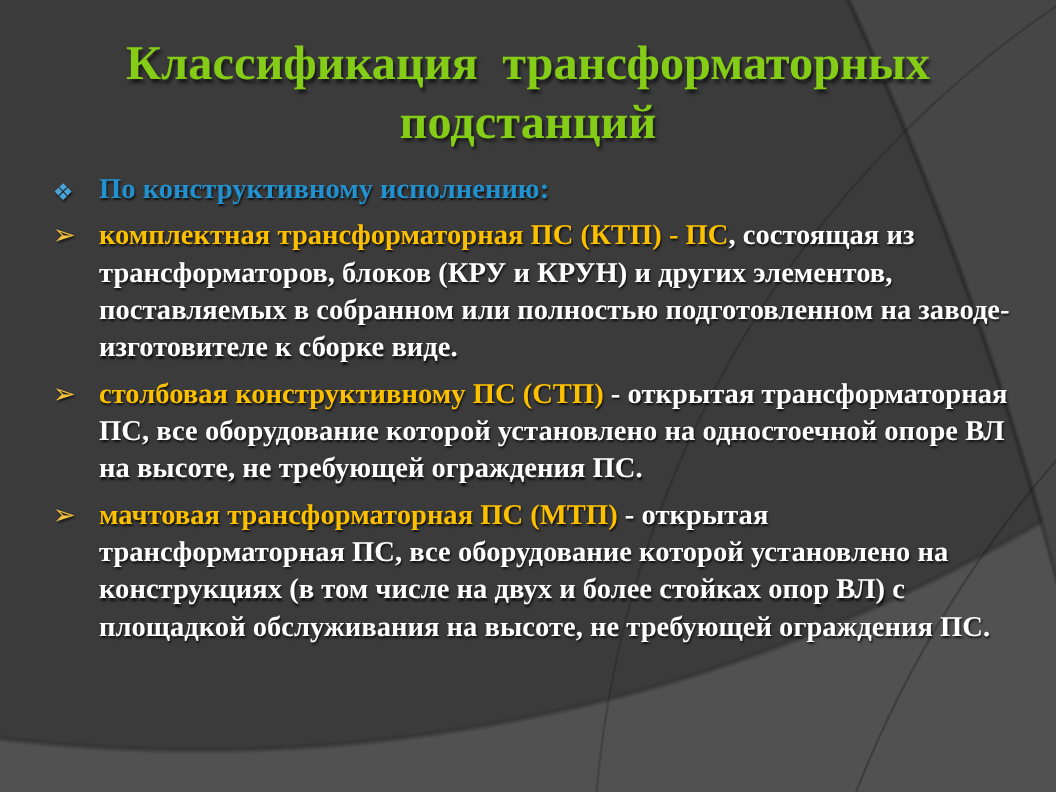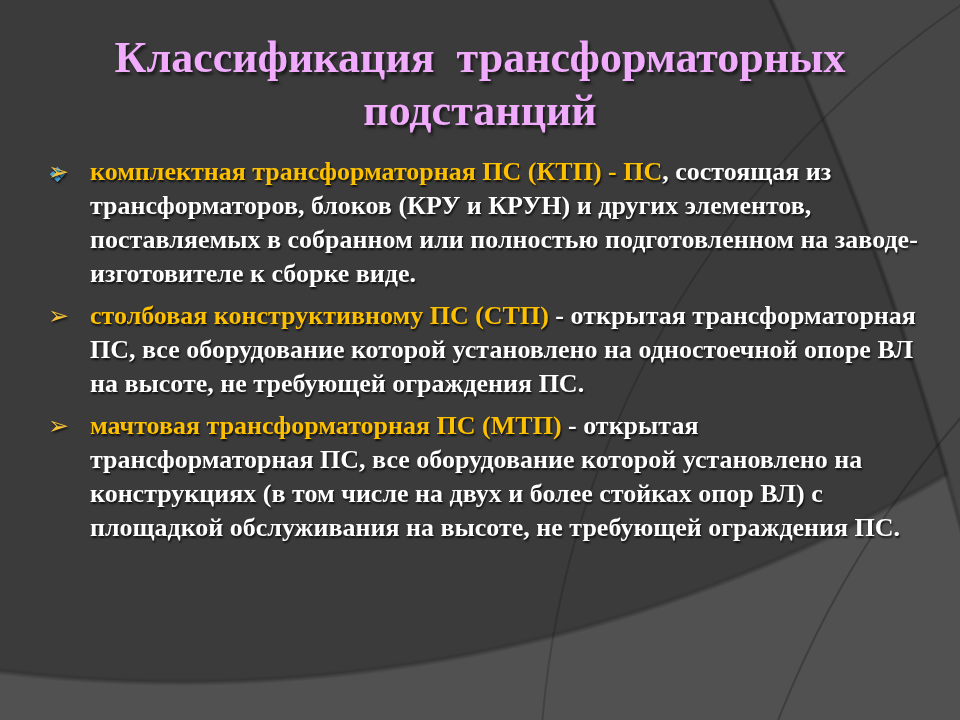--- a/index.html
+++ b/index.html
@@ -48,22 +48,22 @@
 </head>
 <body>
 
 <div class="stage">
   <div class="bg-dark"></div>
   <div class="bg-right"></div>
   <div class="arc arc1"></div>
   <div class="arc arc2"></div>
 
   <div class="content">
-    <h1 class="title" style="color: #f0abfc;"><span>Классификация  трансформаторных</span>
+    <h1 class="title" style="color: #84cc16;"><span>Классификация  трансформаторных</span>
 <span>подстанций</span></h1>
     <div class="bullets">
-        <div class="bullet"><span class="marker m-diamond" style="color: rgb(74, 163, 216);">❖</span></div>
+        <div class="bullet"><span class="marker m-diamond" style="color: rgb(74, 163, 216);">❖</span><span style="color: rgb(34, 145, 207);">По конструктивному исполнению:</span></div>
         <div class="bullet"><span class="marker m-arrow" style="color: rgb(245, 194, 60);">➢</span><span style="color: rgb(253, 192, 0);">комплектная трансформаторная ПС (КТП) - ПС</span><span style="color: rgb(255, 255, 255);">, состоящая из трансформаторов, блоков (КРУ и КРУН) и других элементов, поставляемых в собранном или полностью подготовленном на заводе-изготовителе к сборке виде.</span></div>
         <div class="bullet"><span class="marker m-arrow" style="color: rgb(245, 194, 60);">➢</span><span style="color: rgb(253, 192, 0);">столбовая конструктивному ПС (СТП)</span><span style="color: rgb(255, 255, 255);"> - открытая трансформаторная ПС, все оборудование которой установлено на одностоечной опоре ВЛ на высоте, не требующей ограждения ПС.</span></div>
         <div class="bullet"><span class="marker m-arrow" style="color: rgb(245, 194, 60);">➢</span><span style="color: rgb(253, 192, 0);">мачтовая трансформаторная ПС (МТП)</span><span style="color: rgb(255, 255, 255);"> - открытая трансформаторная ПС, все оборудование которой установлено на конструкциях (в том числе на двух и более стойках опор ВЛ) с площадкой обслуживания на высоте, не требующей ограждения ПС.</span></div>
       </div>
   </div>
 </div>
 
 </body></html>

